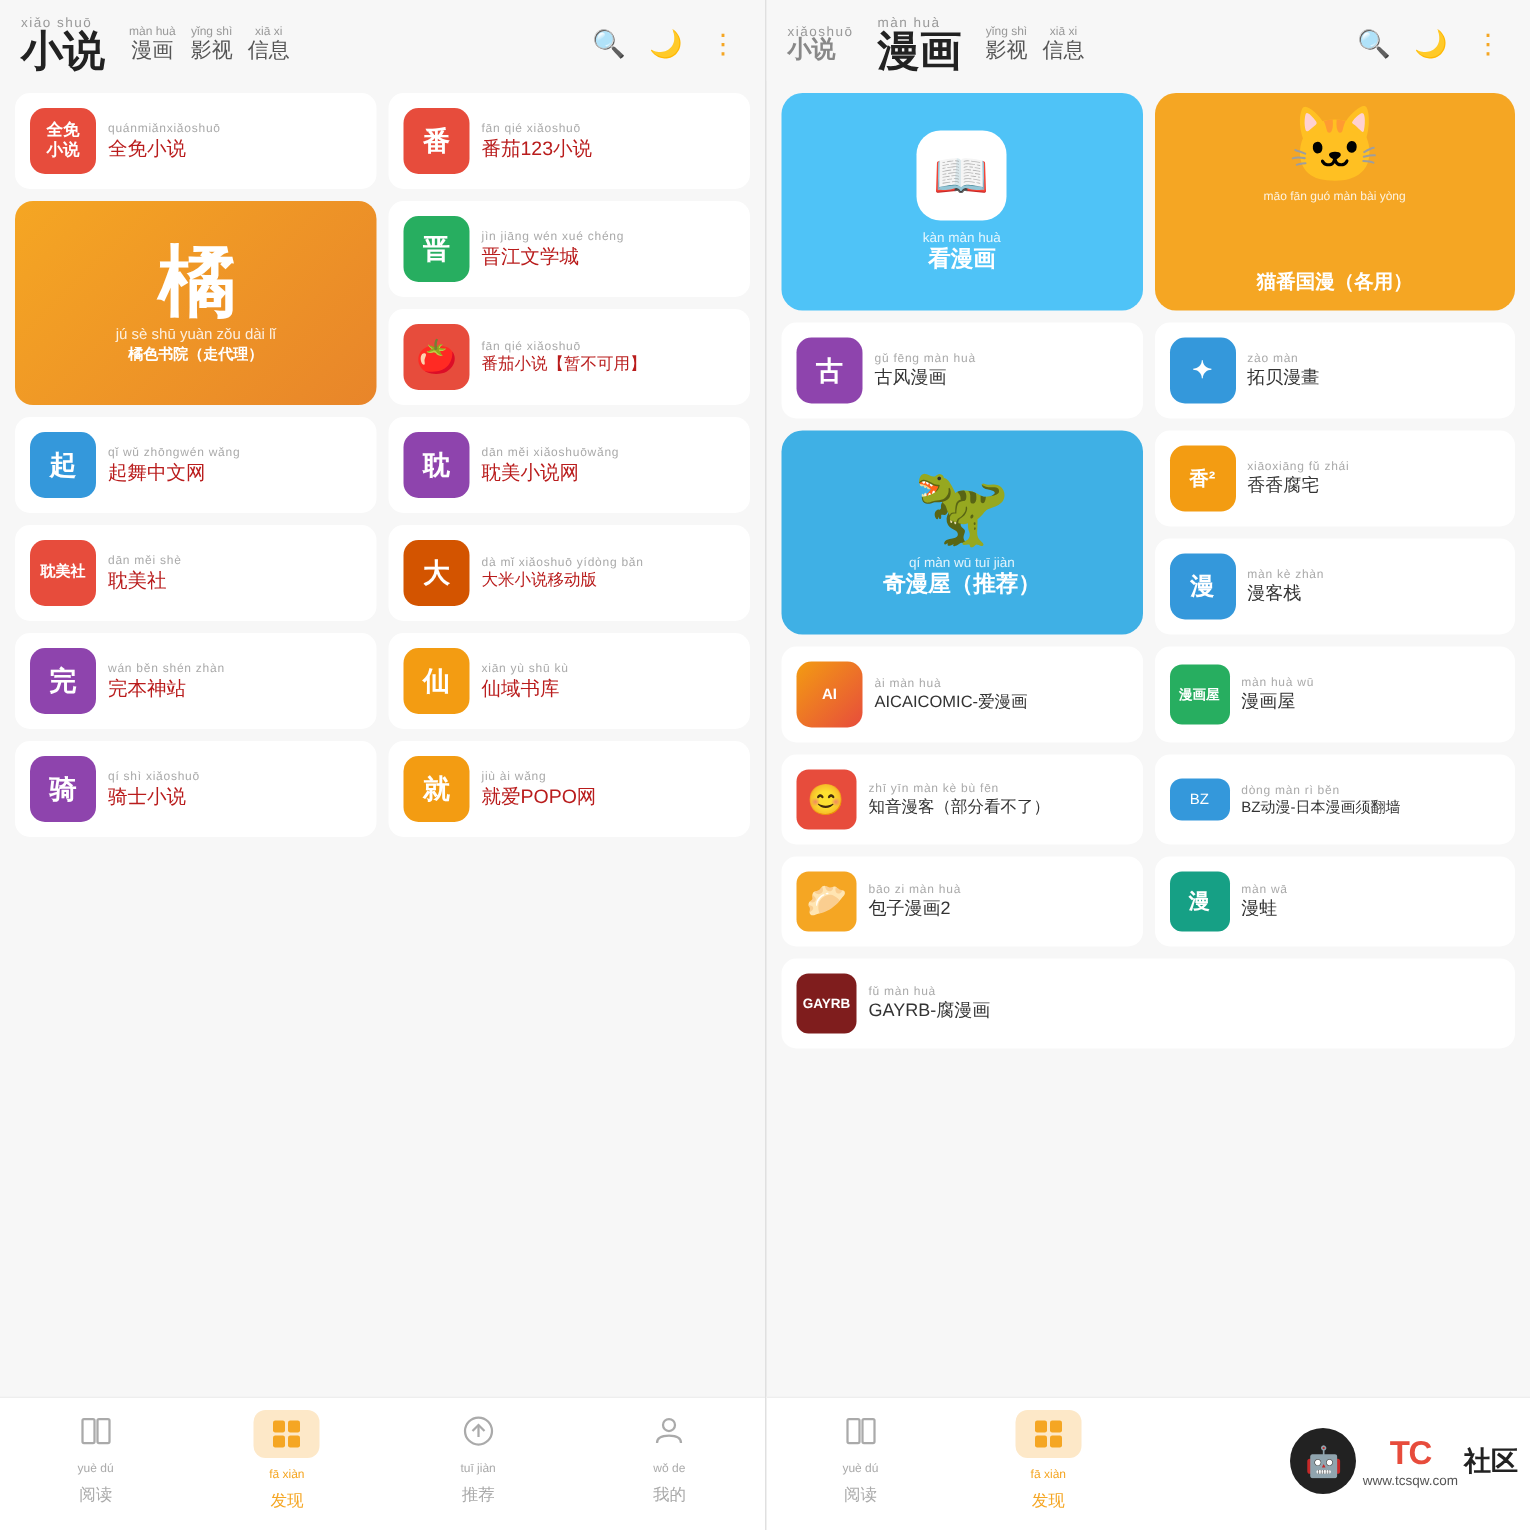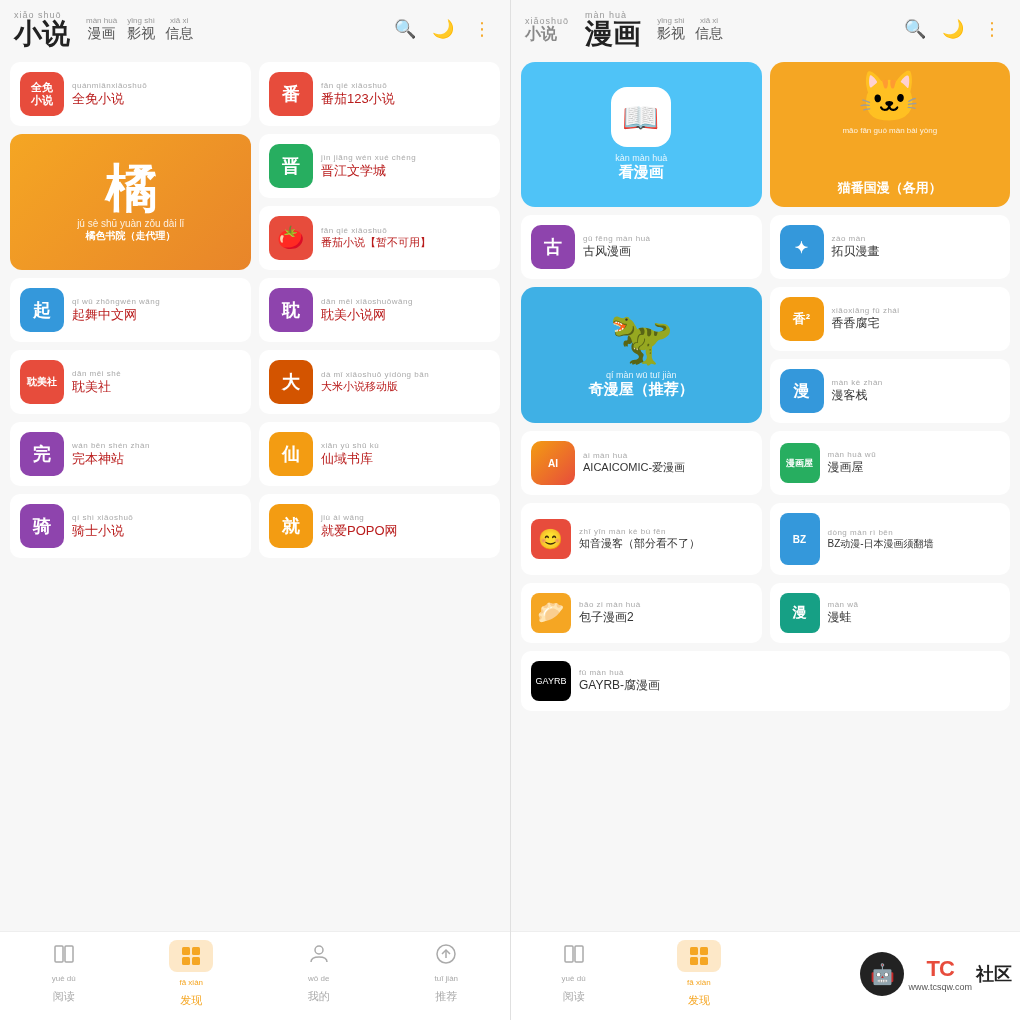--- a/index.html
+++ b/index.html
@@ -352,38 +352,38 @@
           <rect x="3" y="13" width="8" height="8" rx="1.5" fill="#f5a623"></rect>
           <rect x="13" y="13" width="8" height="8" rx="1.5" fill="#f5a623"></rect>
         </svg>
       </div>
       <span class="nav-label-py" style="color:#f5a623;">fā xiàn</span>
       <span class="nav-label" style="color:#f5a623;">发现</span>
     </div>
     <div class="nav-item">
       <div class="nav-icon">
         <svg width="24" height="24" viewBox="0 0 24 24" fill="none">
-          <circle cx="12" cy="8" r="4" stroke="#aaa" stroke-width="1.5"></circle>
-          <path d="M4 20 Q4 15 12 15 Q20 15 20 20" stroke="#aaa" stroke-width="1.5" fill="none"></path>
-        </svg>
-      </div>
-      <span class="nav-label-py">wǒ de</span>
-      <span class="nav-label">我的</span>
-    </div>
-    <div class="nav-item">
-      <div class="nav-icon">
-        <svg width="24" height="24" viewBox="0 0 24 24" fill="none">
           <circle cx="12" cy="12" r="9" stroke="#aaa" stroke-width="1.5"></circle>
           <polyline points="8,12 12,8 16,12" stroke="#aaa" stroke-width="1.5"></polyline>
           <line x1="12" y1="8" x2="12" y2="16" stroke="#aaa" stroke-width="1.5"></line>
         </svg>
       </div>
       <span class="nav-label-py">tuī jiàn</span>
       <span class="nav-label">推荐</span>
     </div>
+    <div class="nav-item">
+      <div class="nav-icon">
+        <svg width="24" height="24" viewBox="0 0 24 24" fill="none">
+          <circle cx="12" cy="8" r="4" stroke="#aaa" stroke-width="1.5"></circle>
+          <path d="M4 20 Q4 15 12 15 Q20 15 20 20" stroke="#aaa" stroke-width="1.5" fill="none"></path>
+        </svg>
+      </div>
+      <span class="nav-label-py">wǒ de</span>
+      <span class="nav-label">我的</span>
+    </div>
   </div>
 </div>
 
 <div class="panel" style="border-left:1px solid #e0e0e0;">
 
   <div class="header">
     <div class="header-title">
       <span class="pinyin">xiǎoshuō</span>
       <span class="chinese" style="font-size:16px; color:#888;">小说</span>
     </div>
@@ -486,21 +486,21 @@
 
     <div class="grid-2">
       <div class="site-item">
         <div style="width:40px;height:40px;border-radius:8px;background:#e74c3c;display:flex;align-items:center;justify-content:center;font-size:20px;flex-shrink:0;">😊</div>
         <div class="site-info manga-info">
           <span class="pinyin">zhī yīn màn kè bù fēn</span>
           <span class="name" style="font-size:11px;">知音漫客（部分看不了）</span>
         </div>
       </div>
       <div class="site-item">
-        <div style="width:40px;height:52px;border-radius:8px;background:#3498db;display:flex;align-items:center;justify-content:center;font-size:10px;color:#fff;font-weight:bold;text-align:center;flex-shrink:0;">BZ</div>
+        <div style="width:40px;height:28px;border-radius:8px;background:#3498db;display:flex;align-items:center;justify-content:center;font-size:10px;color:#fff;font-weight:normal;text-align:center;flex-shrink:0;">BZ</div>
         <div class="site-info manga-info">
           <span class="pinyin">dòng màn rì běn</span>
           <span class="name" style="font-size:10px;">BZ动漫-日本漫画须翻墙</span>
         </div>
       </div>
     </div>
 
     <div class="grid-2">
       <div class="site-item">
         <div style="width:40px;height:40px;border-radius:8px;background:#f5a623;display:flex;align-items:center;justify-content:center;font-size:22px;flex-shrink:0;">🥟</div>
@@ -513,21 +513,21 @@
         <div style="width:40px;height:40px;border-radius:8px;background:#16a085;display:flex;align-items:center;justify-content:center;font-size:14px;color:#fff;font-weight:bold;flex-shrink:0;">漫</div>
         <div class="site-info manga-info">
           <span class="pinyin">màn wā</span>
           <span class="name">漫蛙</span>
         </div>
       </div>
     </div>
 
     <div style="margin-bottom:8px;">
       <div class="site-item">
-        <div style="width:40px;height:40px;border-radius:8px;background:#000000;display:flex;align-items:center;justify-content:center;font-size:9px;color:#fff;font-weight:normal;text-align:center;flex-shrink:0;">GAYRB</div>
+        <div style="width:40px;height:40px;border-radius:8px;background:#7f1d1d;display:flex;align-items:center;justify-content:center;font-size:9px;color:#fff;font-weight:bold;text-align:center;flex-shrink:0;">GAYRB</div>
         <div class="site-info manga-info">
           <span class="pinyin">fǔ màn huà</span>
           <span class="name">GAYRB-腐漫画</span>
         </div>
       </div>
     </div>
 
   </div>
 
   <div class="bottom-nav">

